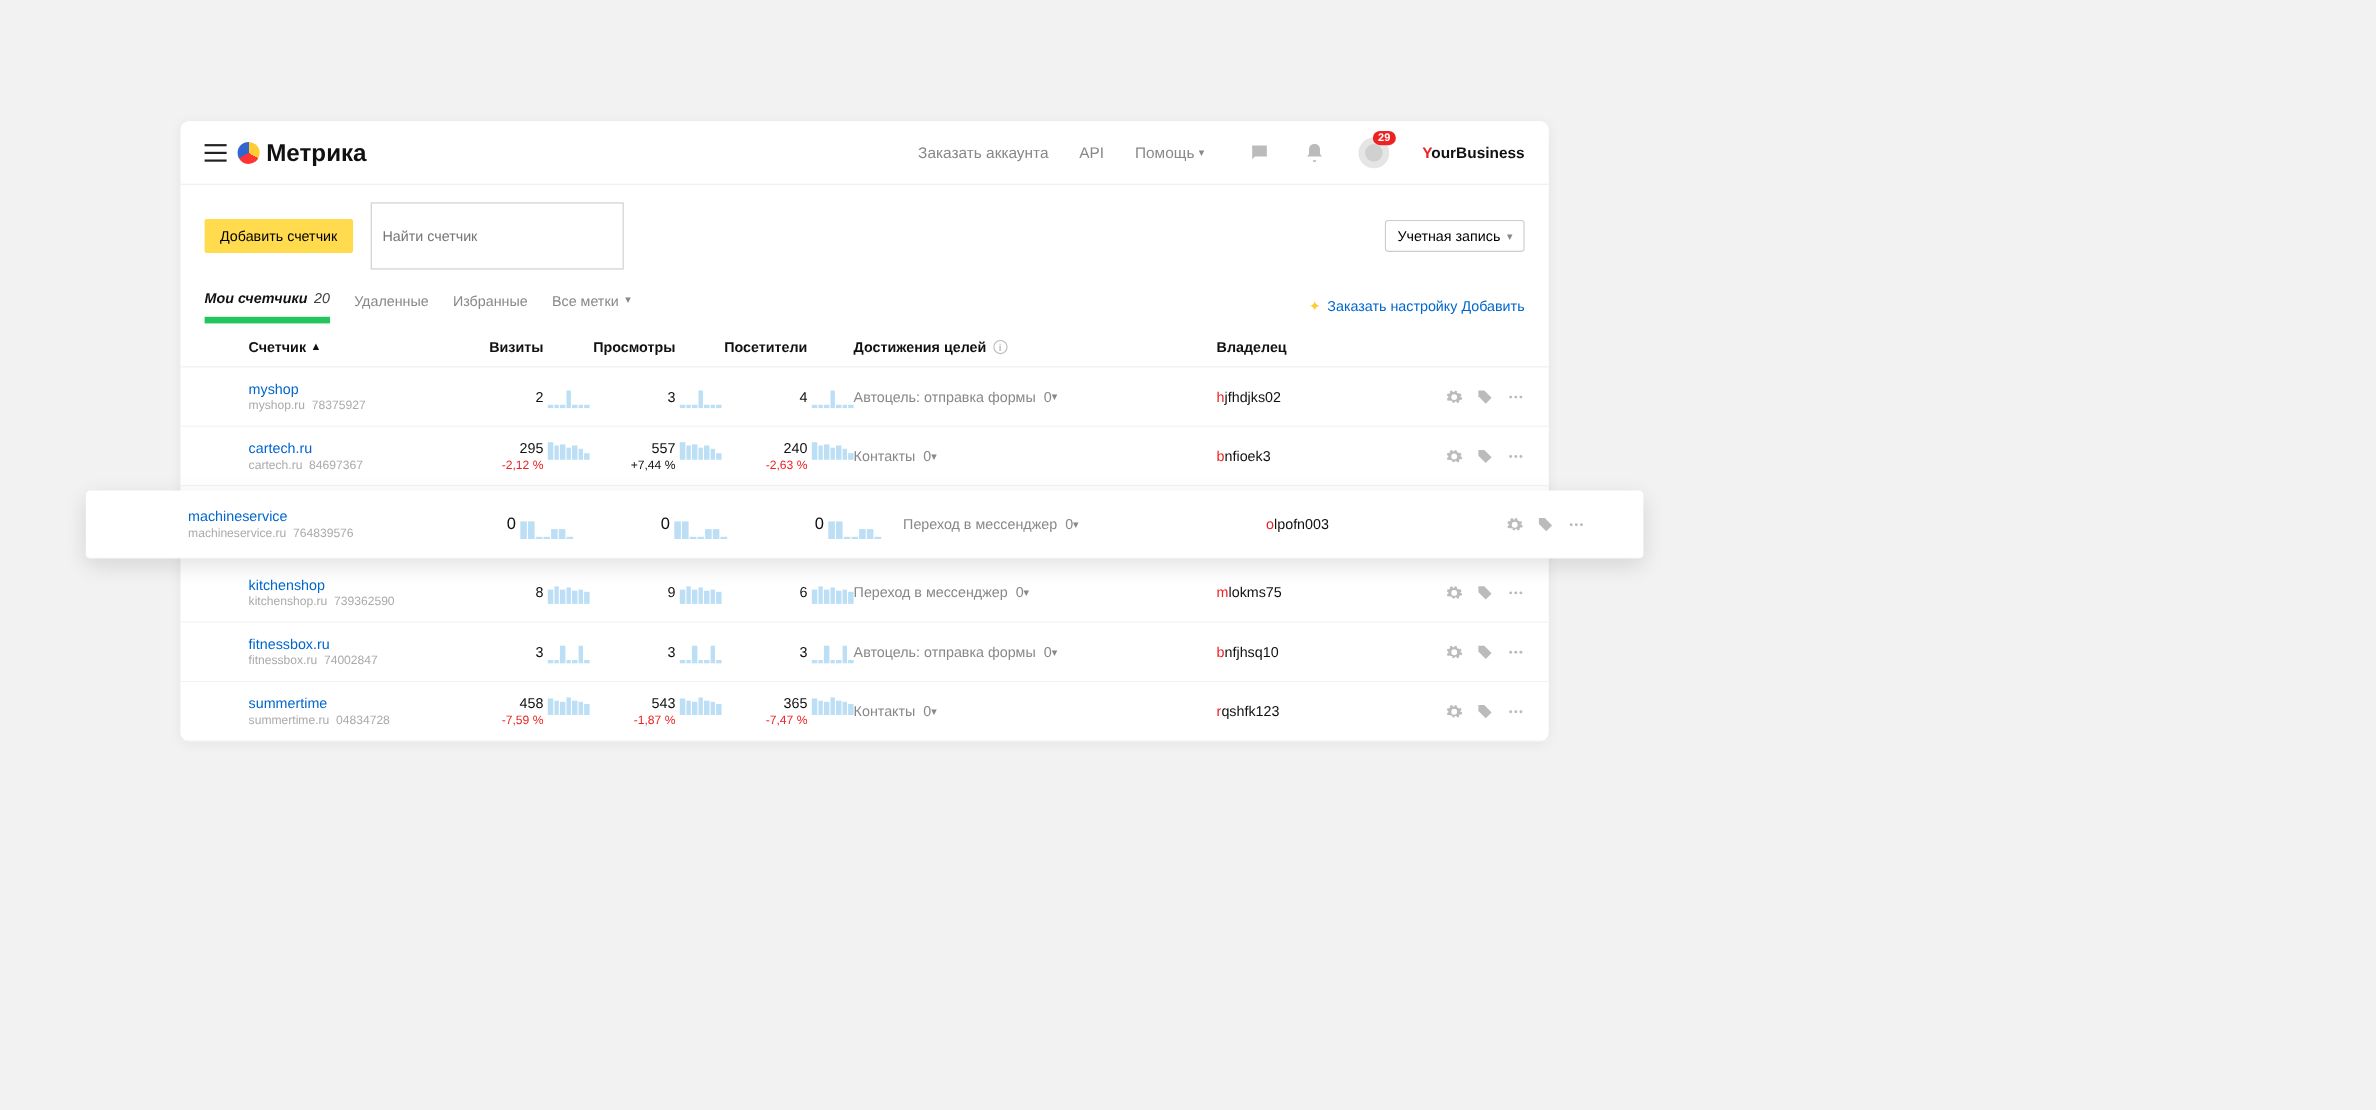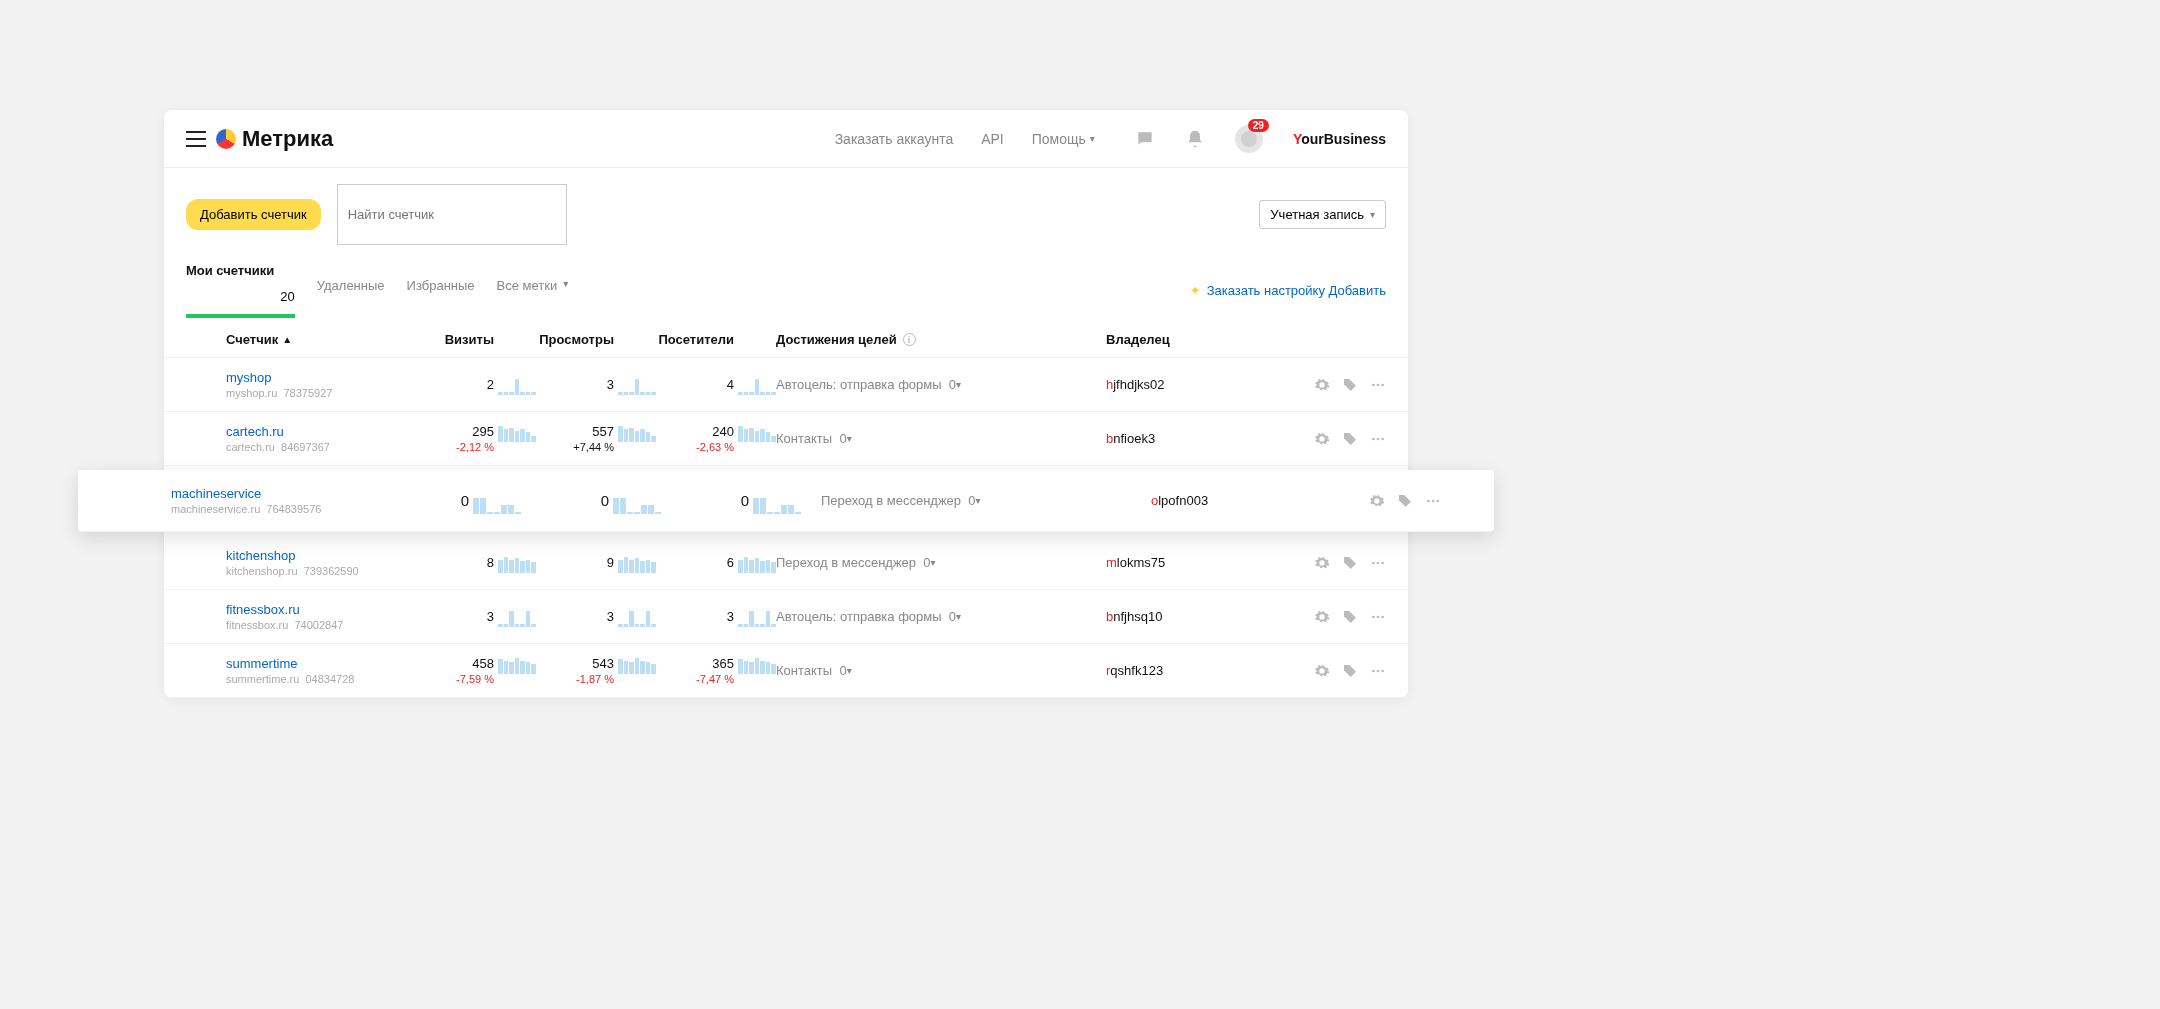--- a/index.html
+++ b/index.html
@@ -15,28 +15,28 @@
 .nav-item { cursor: pointer; display: flex; align-items: center; gap: 4px; }
 .icons-right { margin-left: 40px; display: flex; align-items: center; gap: 30px; }
 .chat-ic, .bell-ic { width: 20px; height: 20px; fill: #bbb; cursor: pointer; }
 .avatar { width: 28px; height: 28px; border-radius: 50%; background: #e5e5e5; position: relative; }
 .avatar::after { content: ''; position: absolute; inset: 6px; border-radius: 50%; background: #d0d0d0; }
 .badge { position: absolute; top: -6px; right: -6px; background: #e22; color: #fff; font-size: 10px; border-radius: 10px; padding: 1px 5px; font-weight: 700; }
 .user { font-size: 14px; font-weight: 700; color: #111; }
 .user .y { color: #e22; }
 
 .toolbar { display: flex; align-items: center; padding: 16px 22px 0; gap: 16px; }
-.btn-add { background: #ffdb4d; border: none; padding: 8px 14px; font-size: 13px; cursor: pointer; border-radius: 12px; }
+.btn-add { background: #ffdb4d; border: none; padding: 8px 14px; font-size: 13px; cursor: pointer; border-radius: 2px; }
 .search { border: 1px solid #ccc; padding: 22px 10px; font-size: 13px; width: 230px; }
 .acct { margin-left: auto; border: 1px solid #ccc; padding: 6px 10px; font-size: 13px; cursor: pointer; display: flex; align-items: center; gap: 6px; border-radius: 3px; }
 
 .tabs { display: flex; align-items: center; padding: 18px 22px 0; gap: 22px; font-size: 13px; color: #888; }
 .tab { cursor: pointer; padding-bottom: 10px; display: flex; gap: 6px; }
-.tab.active { color: #111; font-weight: 700; border-bottom: 4px solid #22c55e; }
-.tab .cnt { color: #000000; font-weight: 400; margin-top: 26px; }
+.tab.active { color: #111; font-weight: 700; border-bottom: 6px solid #22c55e; font-style: italic; }
+.tab .cnt { color: #404040; font-weight: 400; }
 .order-link { margin-left: auto; color: #06c; cursor: pointer; display: flex; align-items: center; gap: 6px; }
 .spark-star { color: #fc3; }
 
 .thead { display: grid; grid-template-columns: 40px 190px 120px 120px 120px 330px 1fr 110px; align-items: center; padding: 14px 22px 10px; font-size: 13px; font-weight: 700; color: #111; border-bottom: 1px solid #eee; }
 .thead .c1 { grid-column: 2; display: flex; gap: 4px; align-items: center; }
 .sort-arrow { font-size: 10px; }
 .thead .num { text-align: right; padding-right: 42px; }
 .thead .c5 { display: flex; align-items: center; gap: 6px; }
 .info-ic { width: 13px; height: 13px; border: 1px solid #bbb; border-radius: 50%; display: inline-flex; align-items: center; justify-content: center; font-size: 9px; color: #bbb; }
 .row { display: grid; grid-template-columns: 40px 190px 120px 120px 120px 330px 1fr 110px; align-items: center; padding: 12px 22px; border-bottom: 1px solid #f2f2f2; font-size: 13px; }

